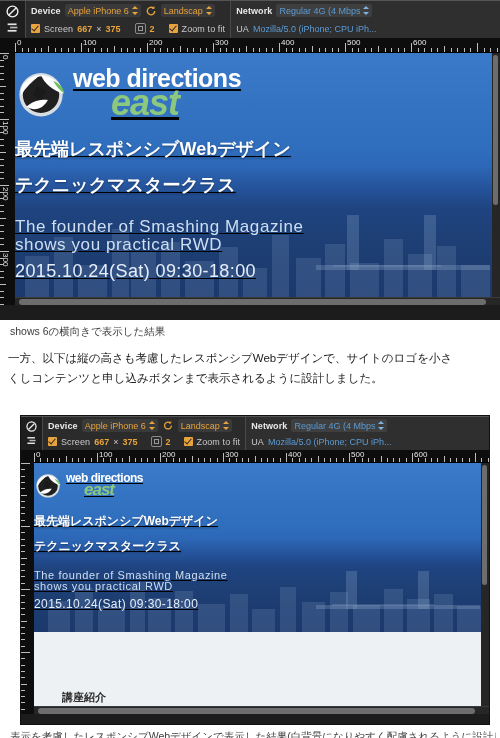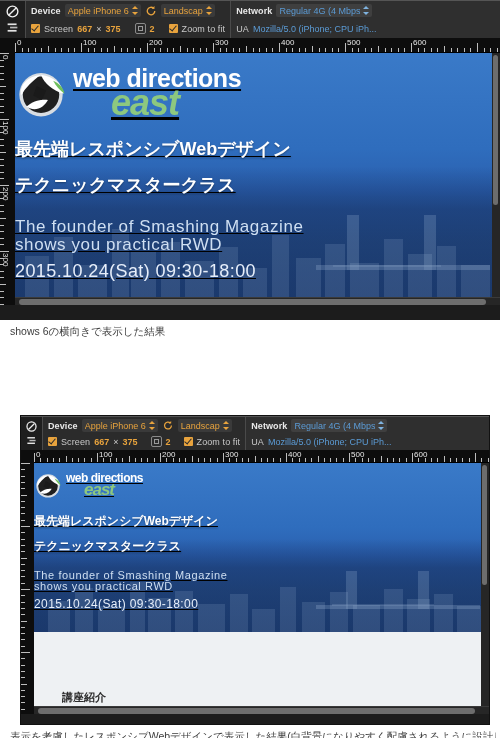--- a/index.html
+++ b/index.html
@@ -478,20 +478,22 @@
       </div>
       <div class="scroll-h" style="bottom:0; height:8px;">
         <div class="thumb" style="left:4px; right:14px;"></div>
       </div>
     </div>
   </div>
 
   <div class="caption" style="left:10px; top:325px;">shows 6の横向きで表示した結果</div>
 
   <div class="para" style="left:8px; top:348px; width:486px;">
+    <div>一方、以下は縦の高さも考慮したレスポンシブWebデザインで、サイトのロゴを小さ</div>
+    <div>くしコンテンツと申し込みボタンまで表示されるように設計しました。</div>
   </div>
 
   <div class="emu" id="emu2" style="left:20px; top:415px; width:470px; height:310px; border:1px solid #111;">
 
     <div class="emu-toolbar small">
       <div class="tb-iconcol small">
         <span class="ic" style="width:11px;height:11px;">
           <svg viewBox="0 0 16 16">
               <circle cx="8" cy="8" r="6.6" fill="none" stroke="#f0f0f0" stroke-width="1.8"></circle>
               <line x1="3.6" y1="12.4" x2="12.4" y2="3.6" stroke="#f0f0f0" stroke-width="1.8"></line>

